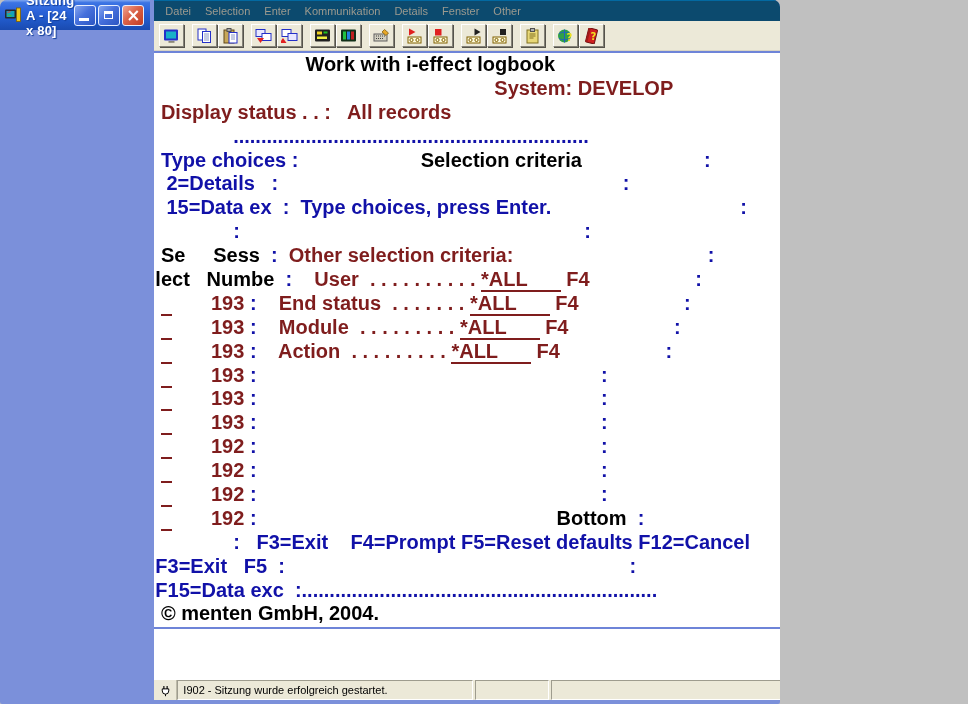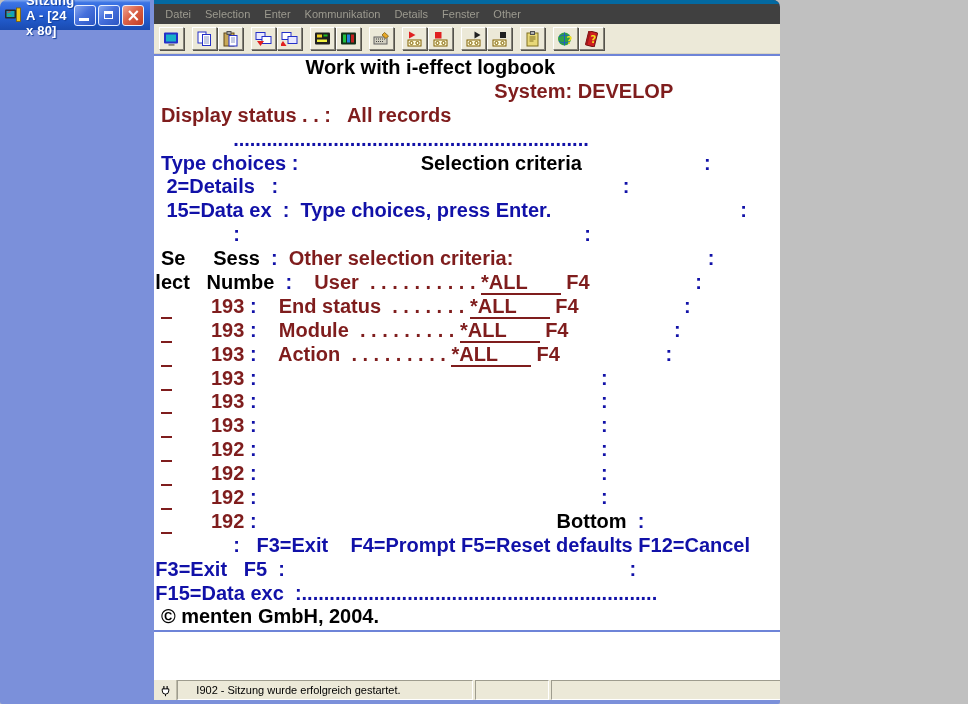--- a/index.html
+++ b/index.html
@@ -27,21 +27,21 @@
     border:1px solid #E6EEFF;box-sizing:border-box;cursor:default;padding:0;
     background:linear-gradient(135deg,#86A6EE 0%,#4670DC 45%,#2C56C2 100%);
   }
   .winbtn.close{background:linear-gradient(135deg,#F0A492 0%,#DA6248 45%,#C23C22 100%);}
   .glyph-min{position:absolute;left:4px;bottom:4px;width:10px;height:3px;background:#fff;}
   .glyph-max{position:absolute;left:5px;top:5px;width:9px;height:8px;border:1px solid #fff;border-top:3px solid #fff;box-sizing:border-box;}
   .glyph-close{position:absolute;inset:0;color:#fff;font-size:17px;font-weight:bold;line-height:19px;text-align:center;font-family:"DejaVu Sans",sans-serif;}
   
   .framebody{flex:1;display:flex;flex-direction:column;padding:0 4px 4px;box-sizing:border-box;min-height:0;}
   
-  .menubar{height:20px;flex:0 0 20px;background:#404040;display:flex;align-items:center;padding-left:4px;border-top:4px solid #0369a1;}
+  .menubar{height:20px;flex:0 0 20px;background:#0c4a6e;display:flex;align-items:center;padding-left:4px;border-top:1px solid #0369a1;}
   .menu-item{font-size:11px;color:#9C9A8F;padding:2px 7px;cursor:default;}
   
   .toolbar{height:29px;flex:0 0 29px;background:#ECE9D8;display:flex;align-items:center;padding-left:5px;border-bottom:1px solid #D8D4C4;}
   .tbgroup{display:flex;gap:1px;margin-right:8px;}
   .tbbtn{
     width:25px;height:23px;padding:0;display:flex;align-items:center;justify-content:center;
     background:#ECE9D8;border:1px solid;border-color:#FFFFFF #848278 #848278 #FFFFFF;
     box-shadow:1px 1px 0 #55534B;cursor:default;
   }
   .tbicon{width:17px;height:16px;display:block;}
@@ -55,21 +55,21 @@
   }
   .trow{height:23.9px;}
   .c-blk{color:#000000;}
   .c-blu{color:#1111A8;}
   .c-grn{color:#7f1d1d;}
   .fld{border-bottom:2px solid currentColor;}
   .mdi-gap{flex:1;background:#fff;}
   
   .statusbar{height:20px;flex:0 0 20px;background:#ECE9D8;display:flex;align-items:stretch;font-size:11px;color:#000;}
   .sb-icon{flex:0 0 22px;display:flex;align-items:center;justify-content:center;border-right:1px solid #BDBAa8;}
-  .sb-msg{flex:1;display:flex;align-items:center;padding-left:18px;border:1px solid;border-color:#9E9C8E #FFFFFF #FFFFFF #9E9C8E;}
+  .sb-msg{flex:1;display:flex;align-items:center;padding-left:5px;border:1px solid;border-color:#9E9C8E #FFFFFF #FFFFFF #9E9C8E;}
   .sb-sec1{flex:0 0 72px;border:1px solid;border-color:#9E9C8E #FFFFFF #FFFFFF #9E9C8E;margin-left:2px;}
   .sb-sec2{flex:0 0 243px;border:1px solid;border-color:#9E9C8E #FFFFFF #FFFFFF #9E9C8E;margin-left:2px;}
   .sb-grip{flex:0 0 16px;display:flex;align-items:flex-end;justify-content:flex-end;}
 </style>
 </head>
 <body>
 
 <div class="window">
 
   <div class="titlebar">

